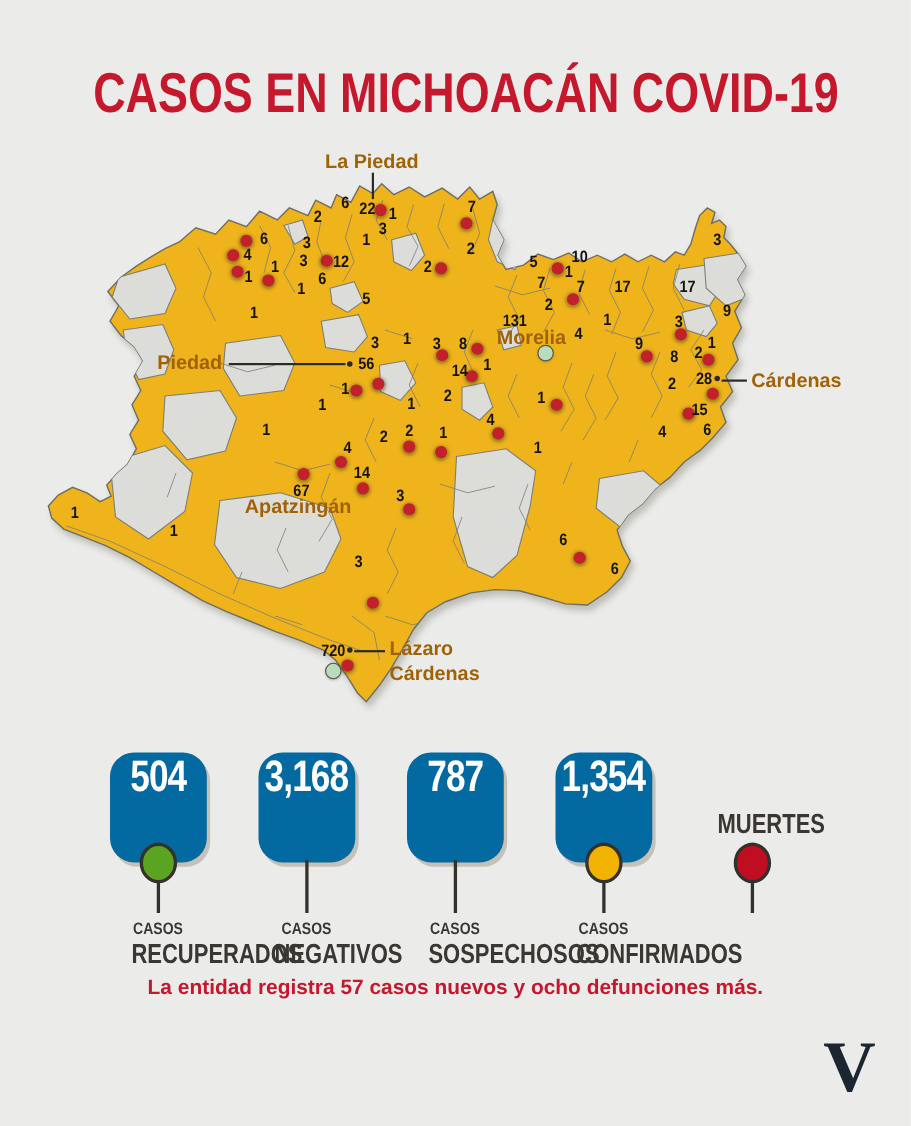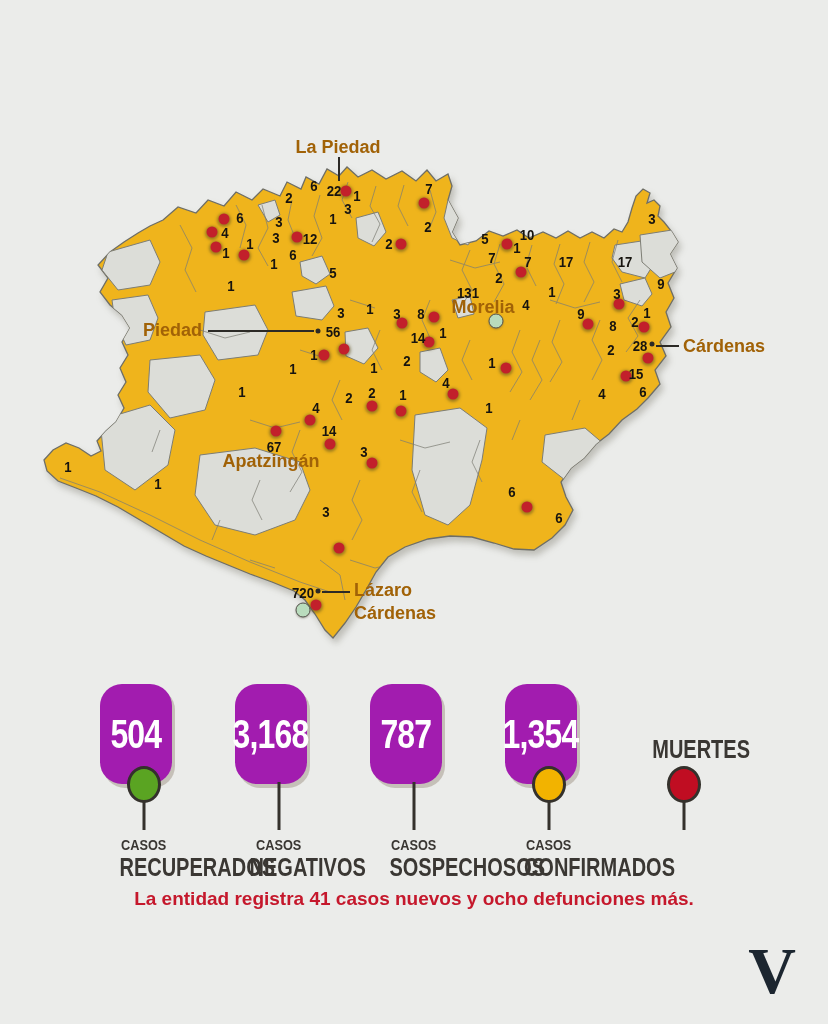--- a/index.html
+++ b/index.html
@@ -23,22 +23,22 @@
   .map-line{position:absolute;background:#2c2a26;}
   .map-label{position:absolute;font-weight:700;font-size:18px;line-height:1.25;
            color:#a16207;white-space:pre-line;}
   
   .other-states{position:absolute;left:640px;top:556px;width:115px;text-align:center;}
   .other-value{display:inline-block;font-weight:700;font-size:23px;color:#c5182c;transform:scaleX(.9);}
   .other-label{display:block;font-weight:700;font-size:14px;color:#2e2b26;margin-top:5px;}
   
   .stats{position:absolute;top:684px;left:0;width:828px;display:flex;justify-content:center;gap:47px;}
   .stat{width:88px;position:relative;text-align:center;}
-  .stat-card{position:relative;width:72px;height:100px;background:#a21caf;border-radius:22px;
-             box-shadow:3px 4px 0 rgba(150,140,125,.45);display:flex;align-items:center;justify-content:center;}
+  .stat-card{position:relative;width:88px;height:100px;background:#0369a1;border-radius:22px;
+             box-shadow:3px 4px 0 rgba(150,140,125,.45);display:flex;align-items:flex-start;justify-content:center;}
   .stat-value{display:inline-block;font-weight:700;font-size:40px;color:#fff;transform:scaleX(.8);letter-spacing:-1px;}
   .stat-line{position:absolute;left:50%;top:98px;width:3px;height:48px;background:#34312c;transform:translateX(-50%);}
   .stat-dot{position:absolute;top:82px;left:50%;transform:translateX(-50%);width:34px;height:37px;
             border-radius:50%;border:3.5px solid #34312c;box-sizing:border-box;z-index:2;}
   .stat-labels{margin-top:52px;color:#3a3733;}
   .stat-label-top{display:inline-block;font-weight:700;font-size:15px;line-height:1.2;transform:scaleX(.85);}
   .stat-label-main{display:inline-block;font-weight:700;font-size:25px;line-height:1.05;transform:scaleX(.8);white-space:nowrap;}
   
   .note{position:absolute;top:888px;left:0;width:100%;text-align:center;font-weight:700;font-size:19px;color:#c5182c;}
   .date-row{position:absolute;top:916px;left:0;width:100%;display:flex;justify-content:center;
@@ -46,20 +46,23 @@
   .date-big{display:inline-block;font-weight:700;font-size:42px;line-height:1;transform:scaleX(.85);}
   .date-time{display:inline-block;font-weight:700;font-size:18px;line-height:1;transform:scaleX(.9);}
   .logo{position:absolute;right:32px;top:938px;font-family:"Liberation Serif",serif;
         font-weight:700;font-size:66px;line-height:1;color:#1c2630;}
 </style>
 </head>
 <body>
 
 <div class="page">
 
+  <div class="title">
+    <span>CASOS EN MICHOACÁN COVID-19</span>
+  </div>
 
   <svg class="map" width="828" height="1024" viewBox="0 0 828 1024">
     <defs>
       <path id="statePath" d="M163,220 L178,207 L196,213 L208,200 L224,206 L236,192 L252,200 L263,189
         L280,196 L287,182 L301,189 L306,177 L319,184 L327,169 L339,176 L347,167 L358,177 L372,170
         L386,179 L402,171 L416,181 L427,170 L436,181 L448,174 L452,186 L448,200 L458,218 L452,232
         L460,245 L476,241 L489,231 L503,236 L517,230 L529,238 L543,232 L556,238 L568,231 L580,238
         L592,232 L604,238 L614,229 L622,232 L628,222 L632,208 L636,196 L643,189 L650,193 L647,203
         L654,200 L660,206 L658,216 L664,222 L672,232 L678,242 L670,254 L677,268 L668,283 L674,298
         L666,312 L671,327 L660,342 L666,356 L655,370 L660,384 L648,398 L637,409 L622,420 L609,434
@@ -322,18 +325,18 @@
     <div class="stat">
       <div class="stat-line"></div>
       <div class="stat-dot" style="background: rgb(192, 13, 34);"></div>
       <div class="stat-labels">
         <br style="display: none;">
         <span class="stat-label-main">MUERTES</span>
       </div>
     </div>
   </div>
 
-  <div class="note">La entidad registra 41 casos nuevos y ocho defunciones más.</div>
+  <div class="note">La entidad registra 57 casos nuevos y ocho defunciones más.</div>
 
 
   <div class="logo">V</div>
 
 </div>
 
 </body></html>

